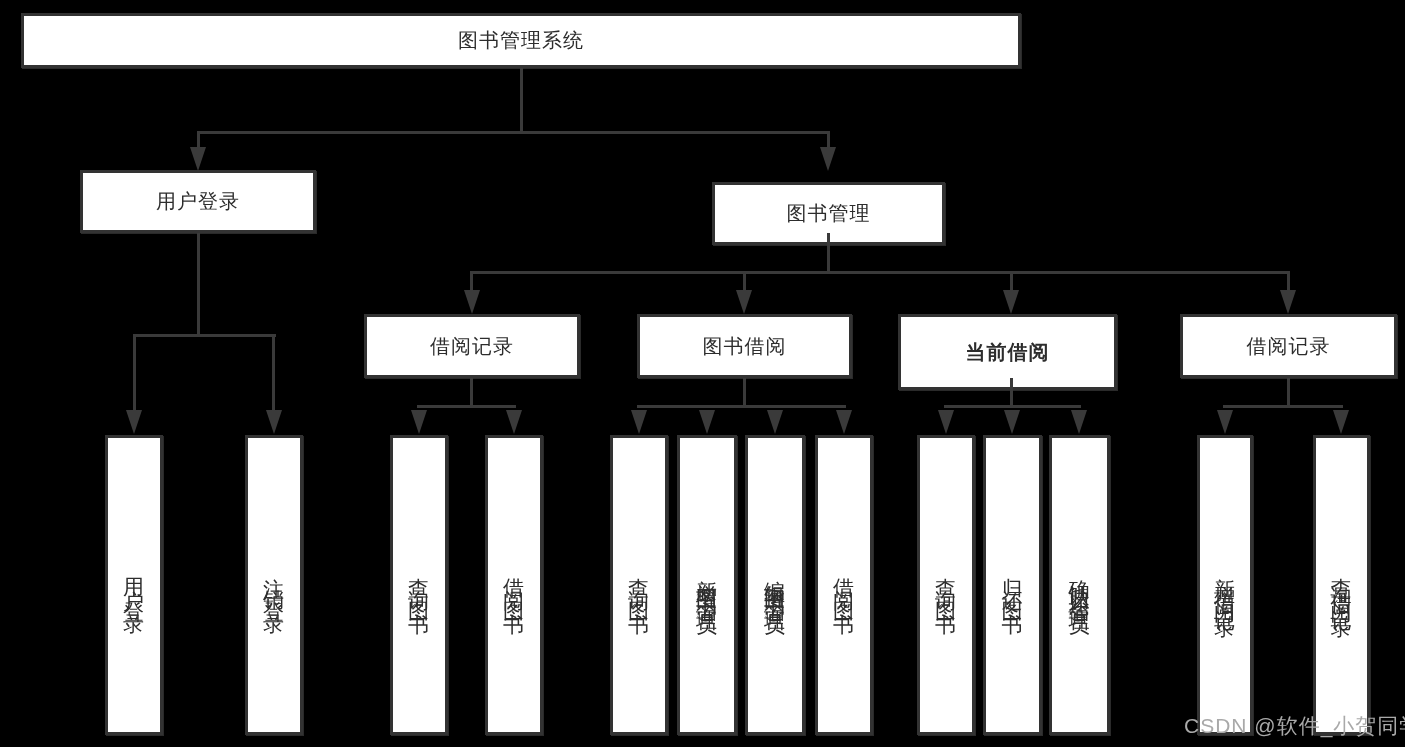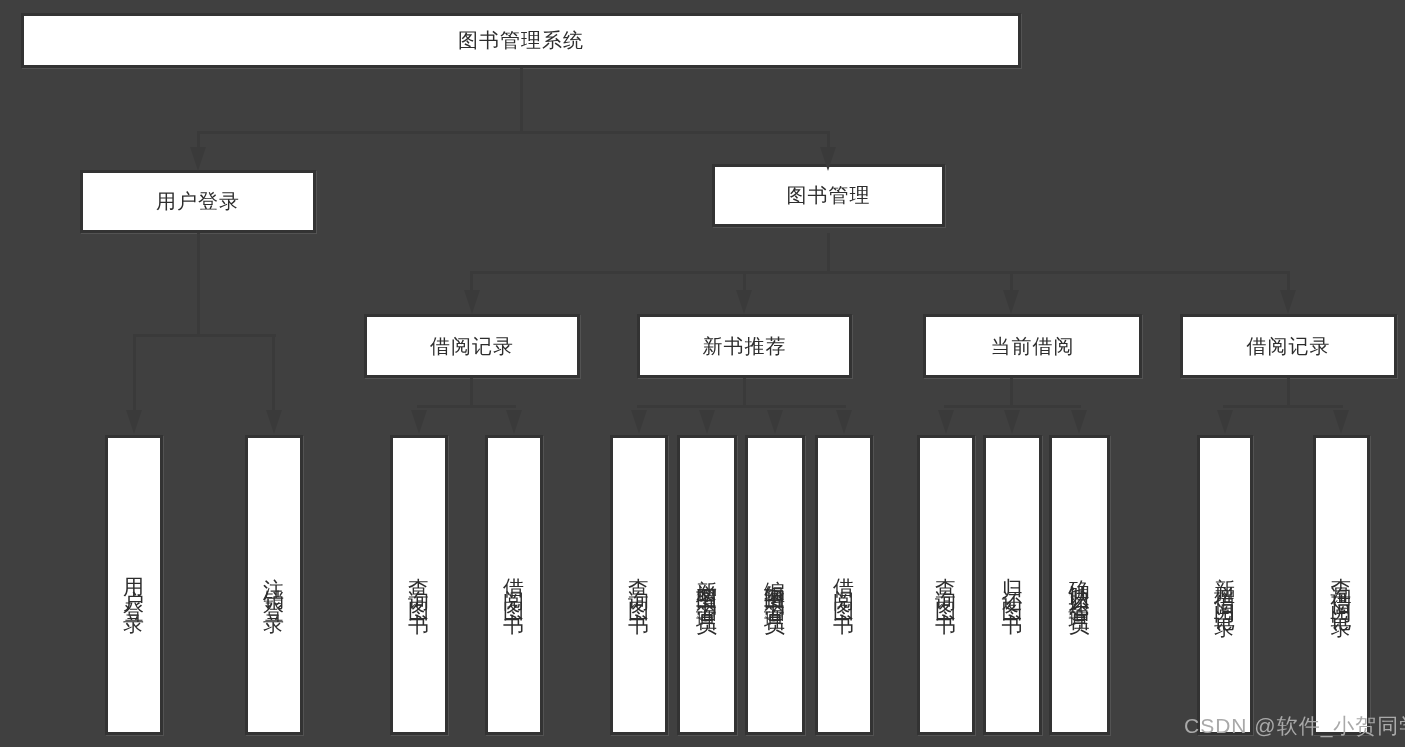--- a/index.html
+++ b/index.html
@@ -4,21 +4,21 @@
 <style>
   html, body {
     margin: 0;
     padding: 0;
     background: #ffffff;
   }
   #canvas {
     position: relative;
     width: 1405px;
     height: 747px;
-    background: #404040;
+    background: #000000;
     overflow: hidden;
     font-family: "Liberation Sans", "DejaVu Sans", sans-serif;
     text-align: center;
   }
   .box {
     position: absolute;
     box-sizing: border-box;
     background: #ffffff;
     border: 3px solid #333333;
     display: flex;
@@ -69,33 +69,33 @@
 <div id="canvas">
 
   <div class="box" style="left:21px; top:13px; width:1000px; height:55px;">
     <span>图书管理系统</span>
   </div>
 
   <div class="box" style="left:80px; top:170px; width:236px; height:63px;">
     <span>用户登录</span>
   </div>
 
-  <div class="box" style="left:712px; top:164px; width:233px; height:63px;">
+  <div class="box" style="left:712px; top:182px; width:233px; height:63px;">
     <span>图书管理</span>
   </div>
 
   <div class="box" style="left:364px; top:314px; width:216px; height:64px;">
     <span>借阅记录</span>
   </div>
 
   <div class="box" style="left:637px; top:314px; width:215px; height:64px;">
-    <span>新书推荐</span>
+    <span>图书借阅</span>
   </div>
 
-  <div class="box" style="left:923px; top:314px; width:219px; height:64px;">
+  <div class="box" style="left:898px; top:314px; width:219px; height:76px;font-weight:bold;">
     <span>当前借阅</span>
   </div>
 
   <div class="box" style="left:1180px; top:314px; width:217px; height:64px;">
     <span>借阅记录</span>
   </div>
 
   <div class="box vbox" style="left:105px; top:435px; width:58px; height:300px;">
     <span>用户登录</span>
   </div>

